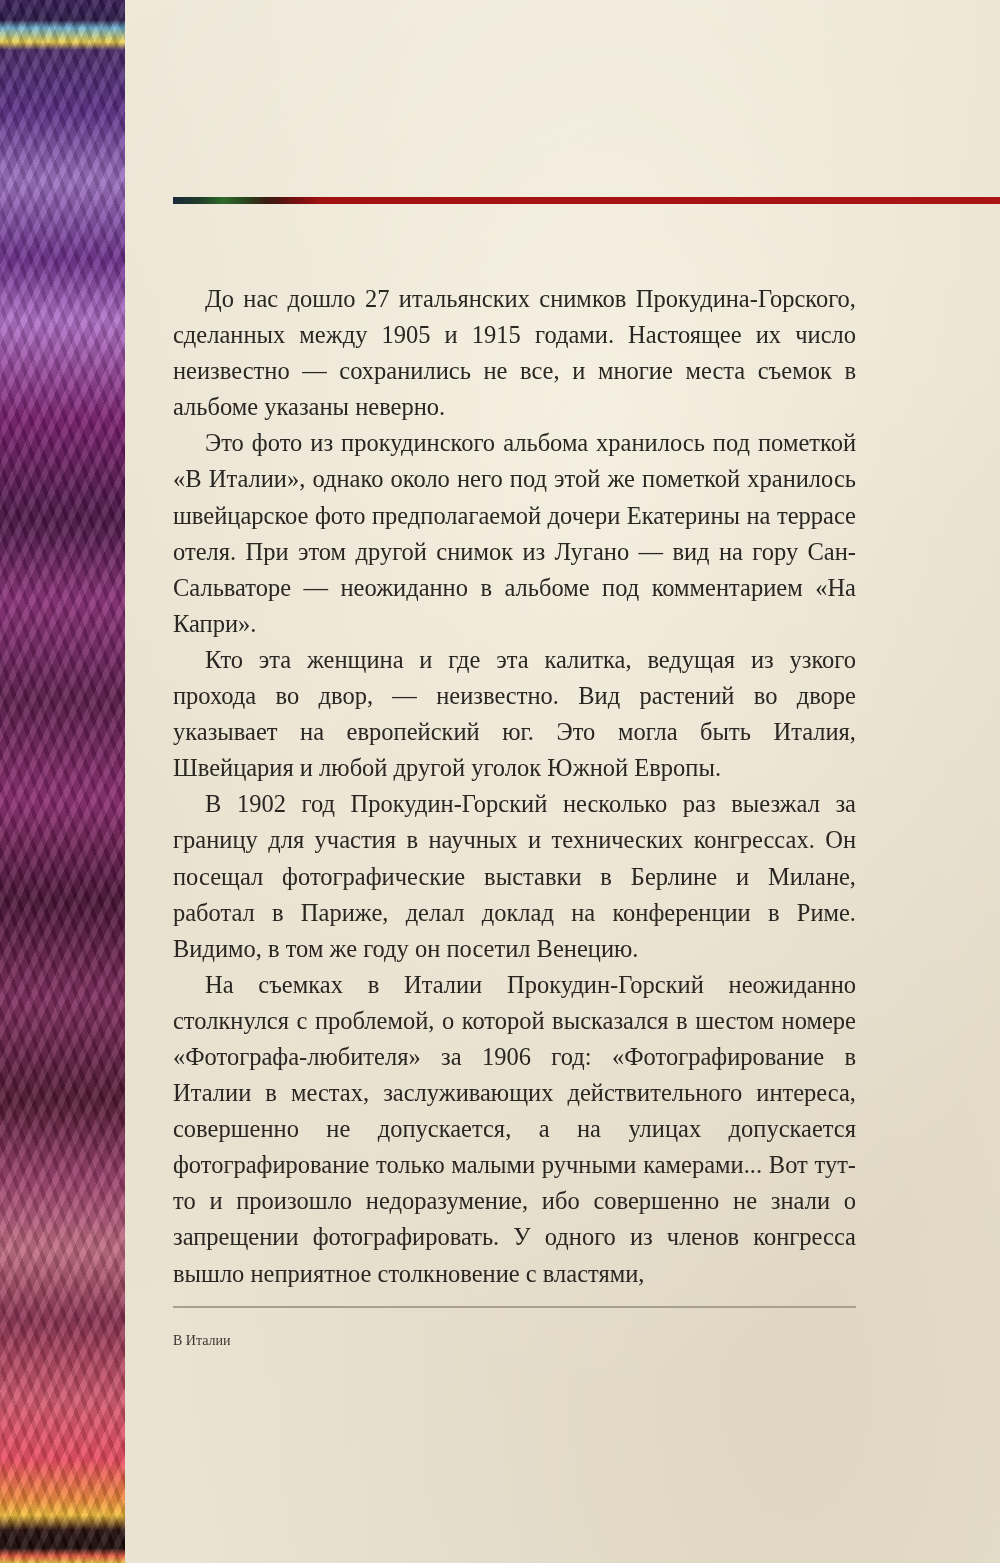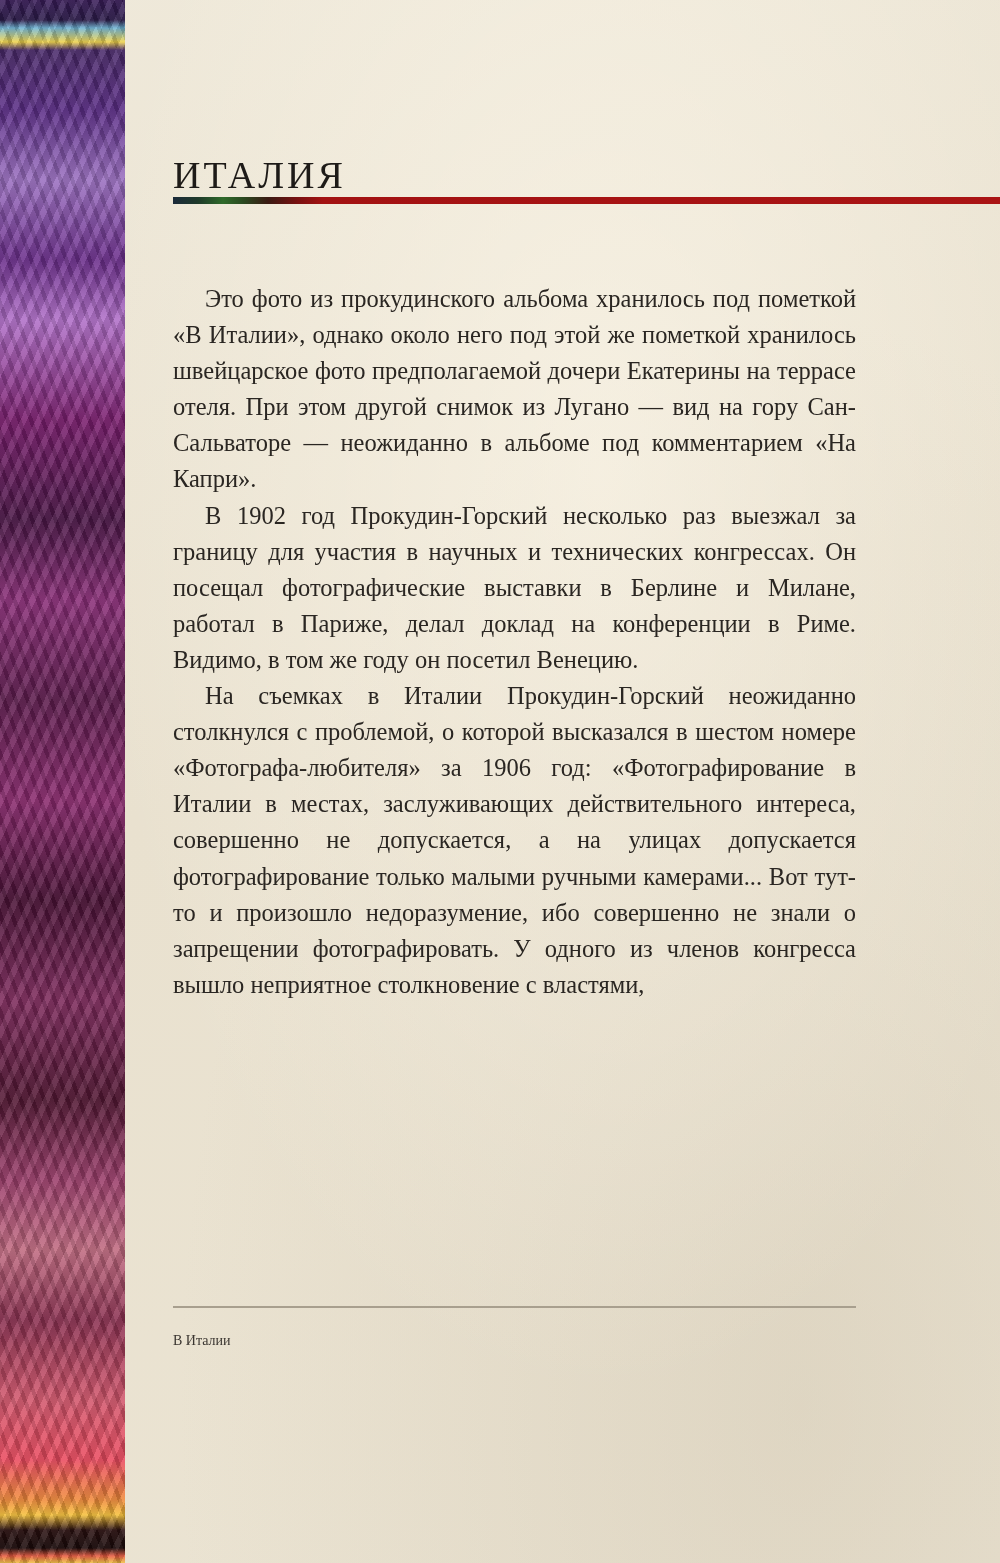--- a/index.html
+++ b/index.html
@@ -56,24 +56,25 @@
     position: absolute; left: 173px; top: 1333px;
     font-size: 14px; color: #3a3530;
   }
 </style>
 </head>
 <body>
 
 <div class="page">
   <div class="photo-strip"></div>
 
-  <h1 class="title">ИТАЛИЯ</h1>
   <div class="title-rule"></div>
 
   <div class="body-text">
+    <p>До нас дошло 27 итальянских снимков Прокудина-Горского, сделанных между 1905 и 1915 годами. Настоящее их число неизвестно — сохранились не все, и многие места съемок в альбоме указаны неверно.</p>
     <p>Это фото из прокудинского альбома хранилось под пометкой «В Италии», однако около него под этой же пометкой хранилось швейцарское фото предполагаемой дочери Екатерины на террасе отеля. При этом другой снимок из Лугано — вид на гору Сан-Сальваторе — неожиданно в альбоме под комментарием «На Капри».</p>
+    <p>Кто эта женщина и где эта калитка, ведущая из узкого прохода во двор, — неизвестно. Вид растений во дворе указывает на европейский юг. Это могла быть Италия, Швейцария и любой другой уголок Южной Европы.</p>
     <p>В 1902 год Прокудин-Горский несколько раз выезжал за границу для участия в научных и технических конгрессах. Он посещал фотографические выставки в Берлине и Милане, работал в Париже, делал доклад на конференции в Риме. Видимо, в том же году он посетил Венецию.</p>
     <p>На съемках в Италии Прокудин-Горский неожиданно столкнулся с проблемой, о которой высказался в шестом номере «Фотографа-любителя» за 1906 год: «Фотографирование в Италии в местах, заслуживающих действительного интереса, совершенно не допускается, а на улицах допускается фотографирование только малыми ручными камерами... Вот тут-то и произошло недоразумение, ибо совершенно не знали о запрещении фотографировать. У одного из членов конгресса вышло неприятное столкновение с властями,</p>
   </div>
 
   <div class="footer-rule"></div>
   <div class="caption">В Италии</div>
 </div>
 
 </body></html>

